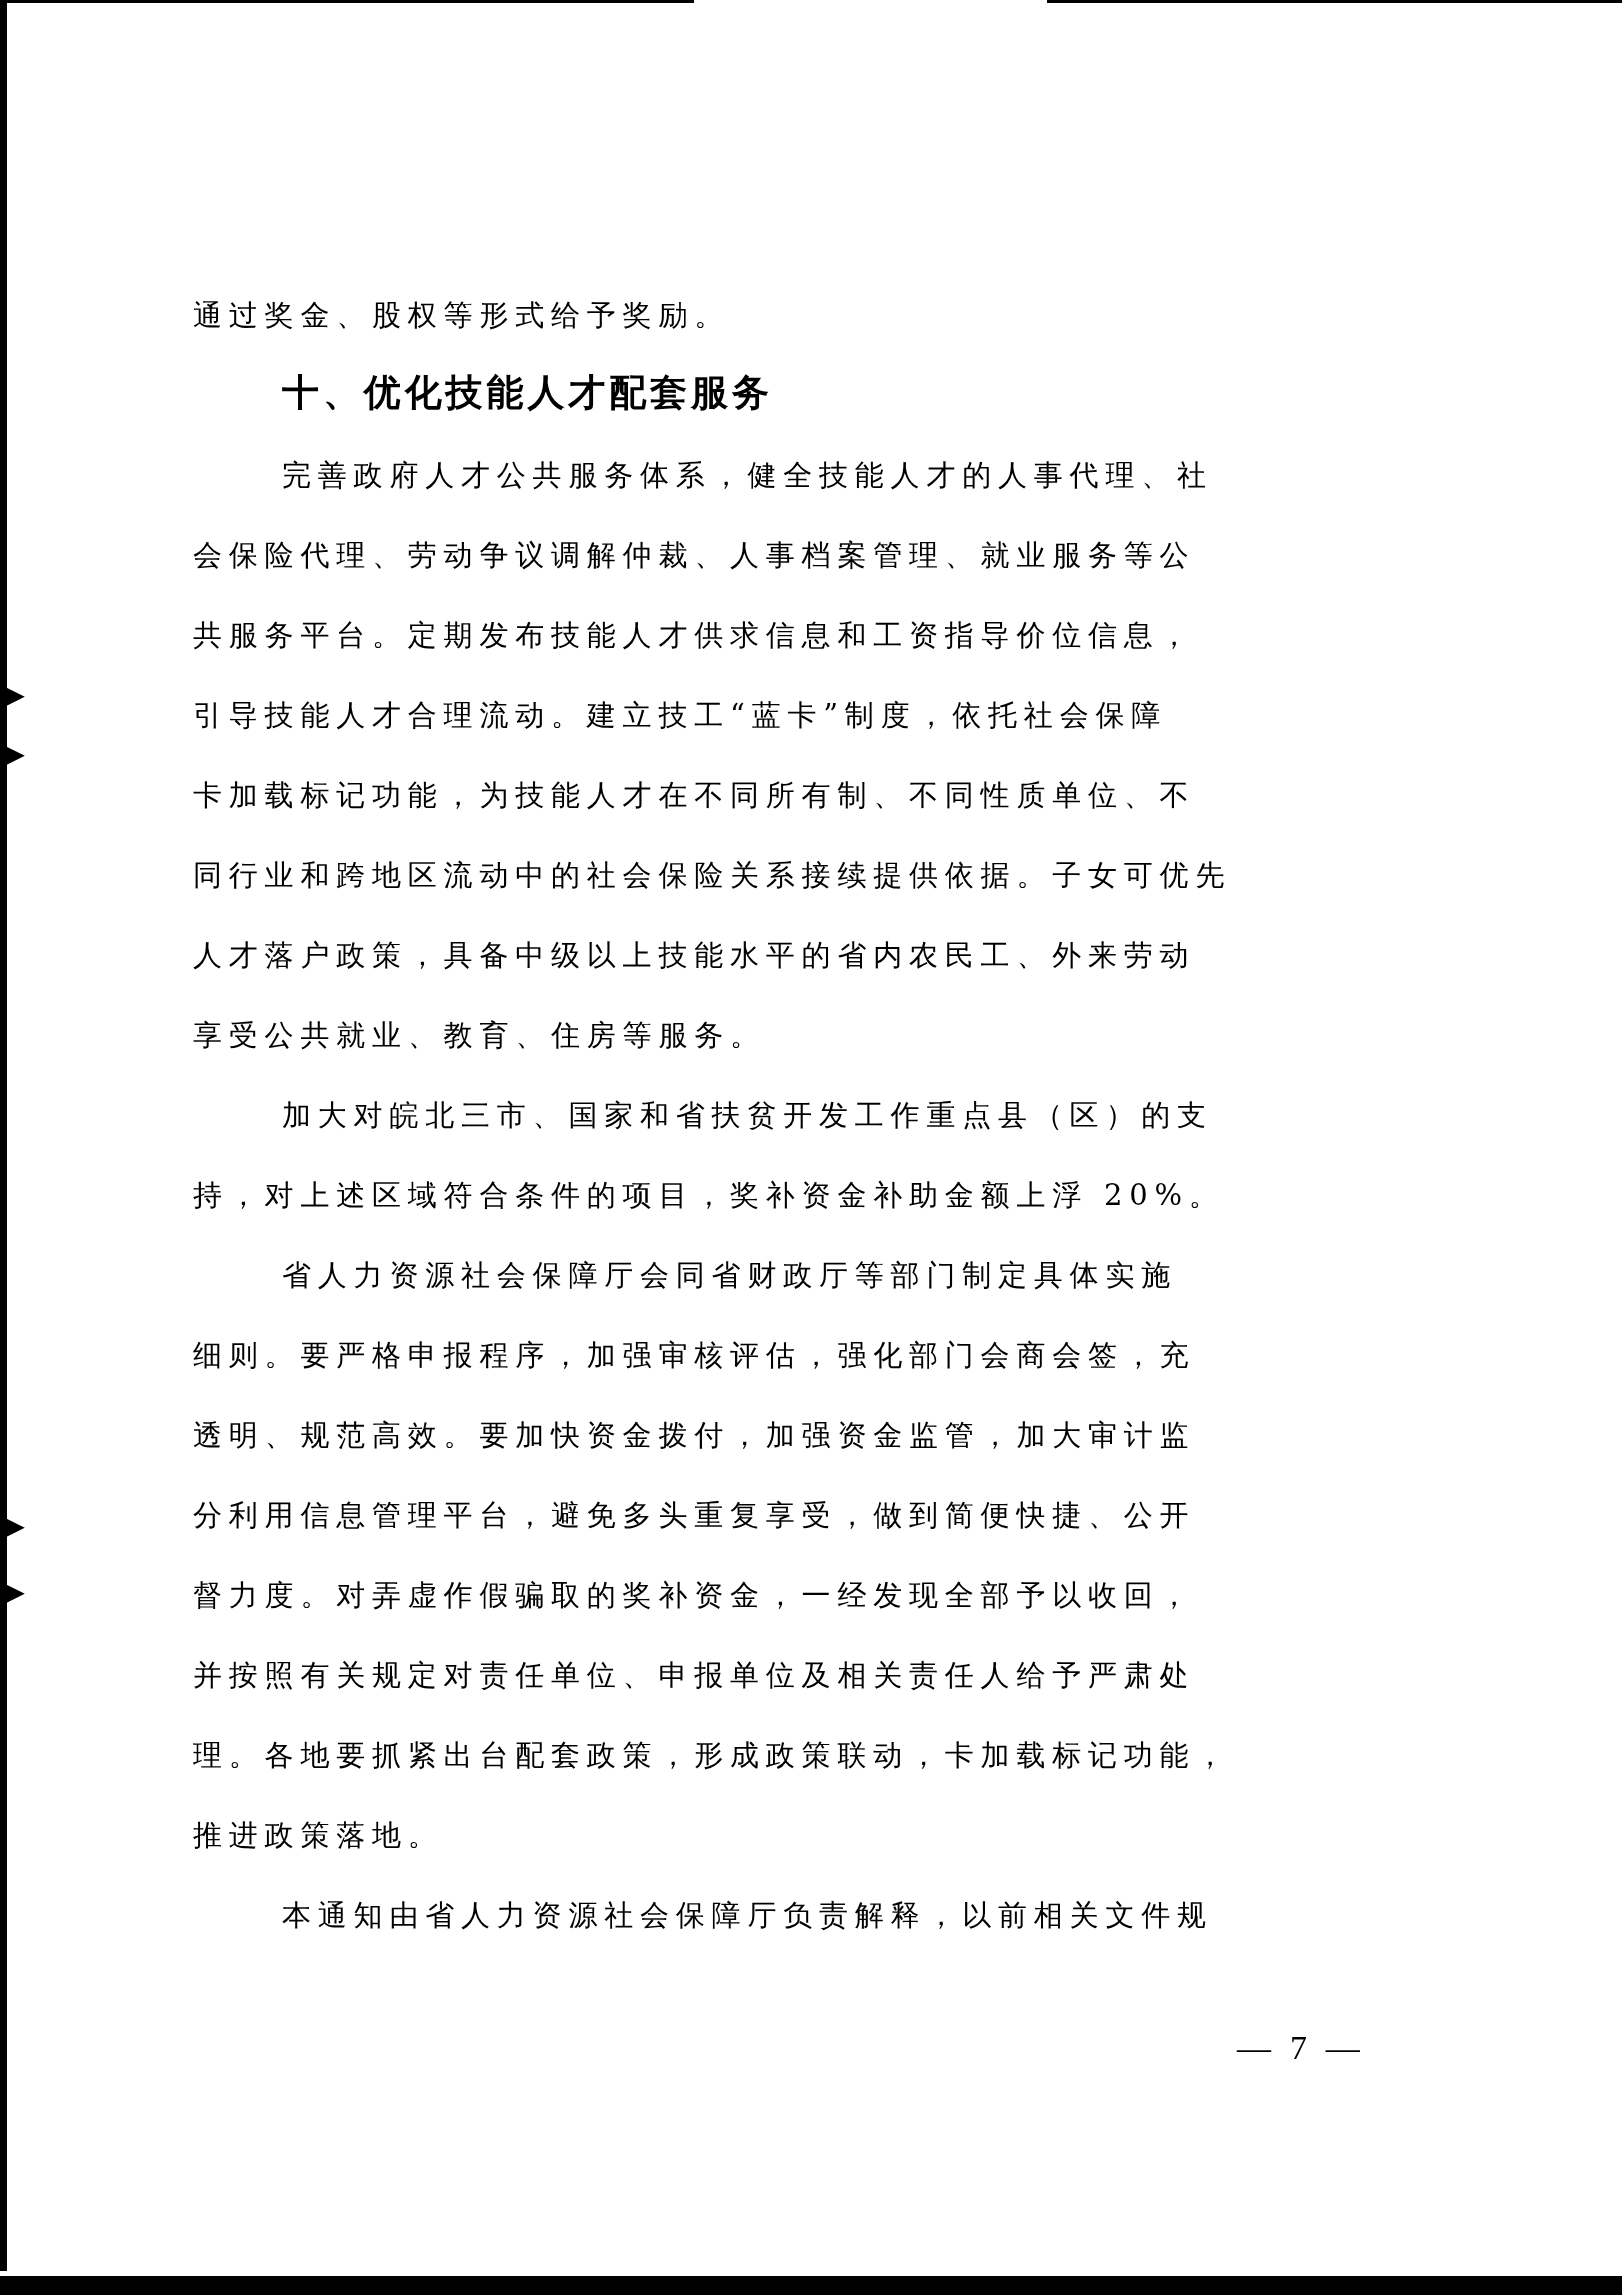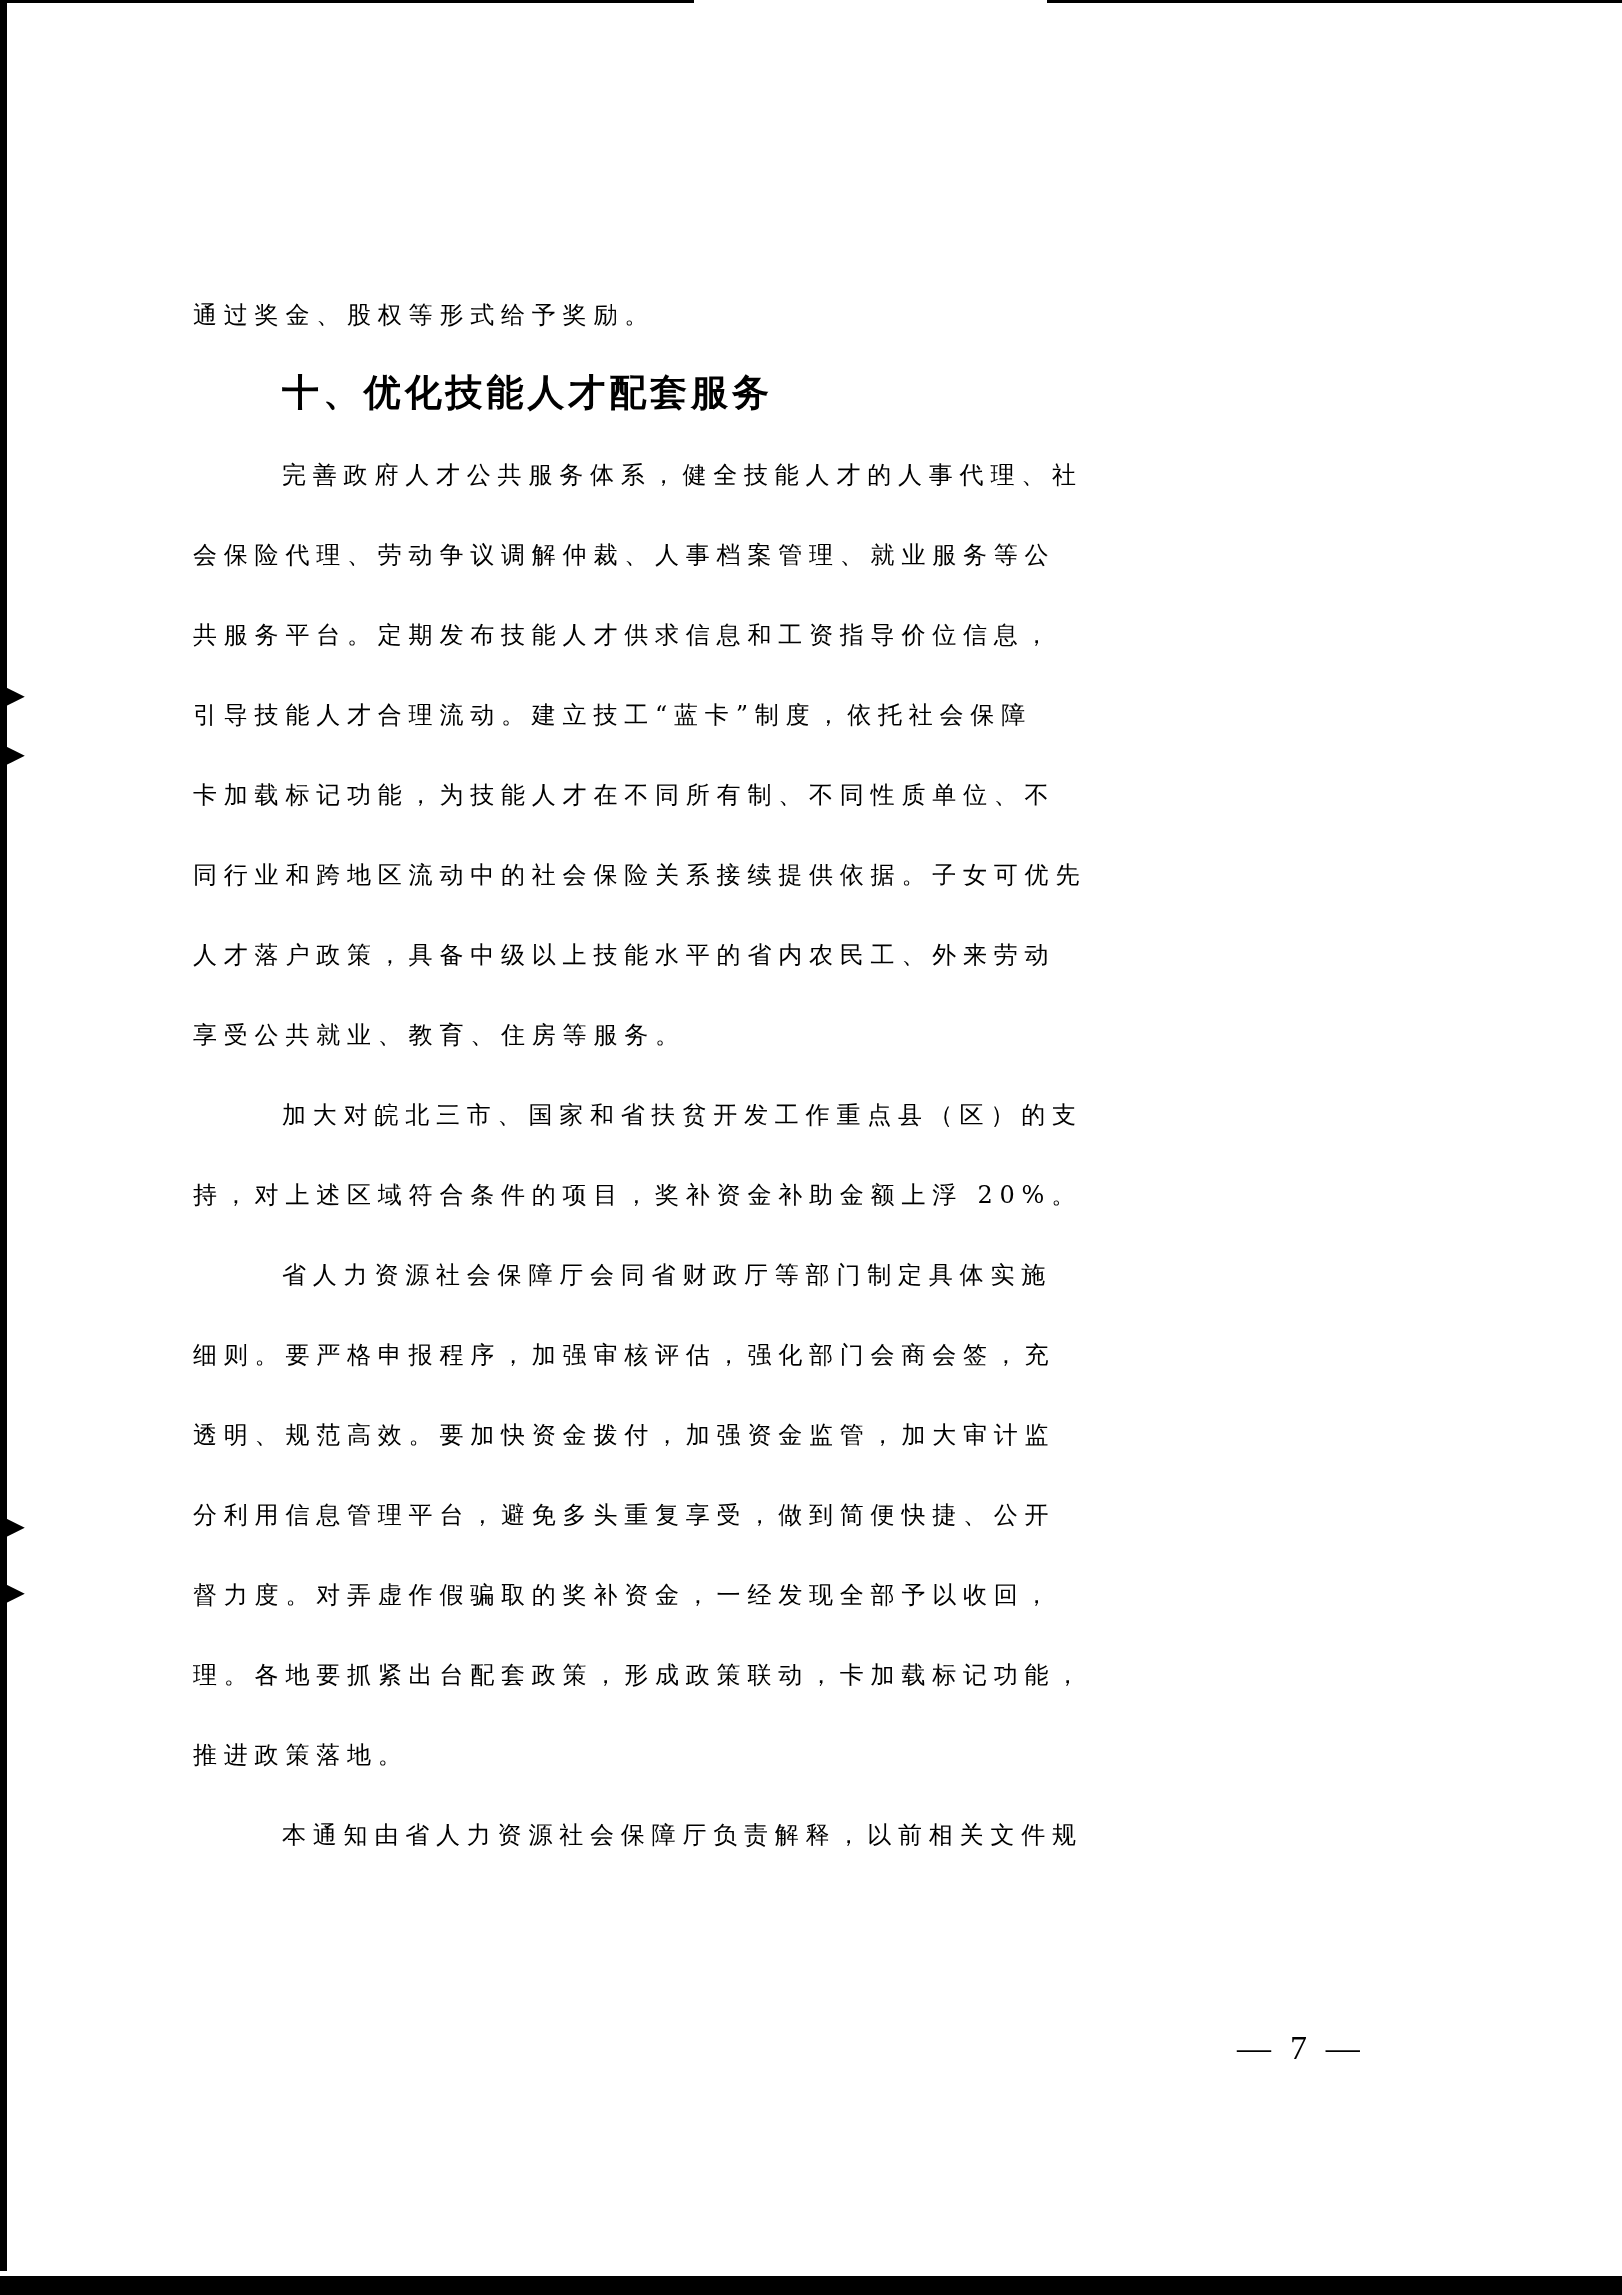--- a/index.html
+++ b/index.html
@@ -33,21 +33,21 @@
     }
     .page {
       position: absolute;
       left: 193px;
       top: 275px;
       width: 1243px;
     }
     .line {
       height: 80px;
       line-height: 80px;
-      font-size: 24px;
+      font-size: 29px;
       letter-spacing: 6.8px;
       white-space: nowrap;
     }
     .indent { padding-left: 89px; }
     .heading {
       font-family: Liberation Mono, monospace;
       font-weight: bold;
       font-size: 37px;
       letter-spacing: 3.9px;
       padding-left: 89px;
@@ -92,20 +92,21 @@
     <div class="line indent">加大对皖北三市、国家和省扶贫开发工作重点县（区）的支</div>
     <div class="line">持，对上述区域符合条件的项目，奖补资金补助金额上浮 20%。</div>
   </div>
 
   <div>
     <div class="line indent">省人力资源社会保障厅会同省财政厅等部门制定具体实施</div>
     <div class="line">细则。要严格申报程序，加强审核评估，强化部门会商会签，充</div>
     <div class="line">透明、规范高效。要加快资金拨付，加强资金监管，加大审计监</div>
     <div class="line">分利用信息管理平台，避免多头重复享受，做到简便快捷、公开</div>
     <div class="line">督力度。对弄虚作假骗取的奖补资金，一经发现全部予以收回，</div>
+    <div class="line">并按照有关规定对责任单位、申报单位及相关责任人给予严肃处</div>
     <div class="line">理。各地要抓紧出台配套政策，形成政策联动，卡加载标记功能，</div>
     <div class="line">推进政策落地。</div>
   </div>
 
   <div>
     <div class="line indent">本通知由省人力资源社会保障厅负责解释，以前相关文件规</div>
   </div>
 </div>
 
 <div class="page-number">— 7 —</div>

